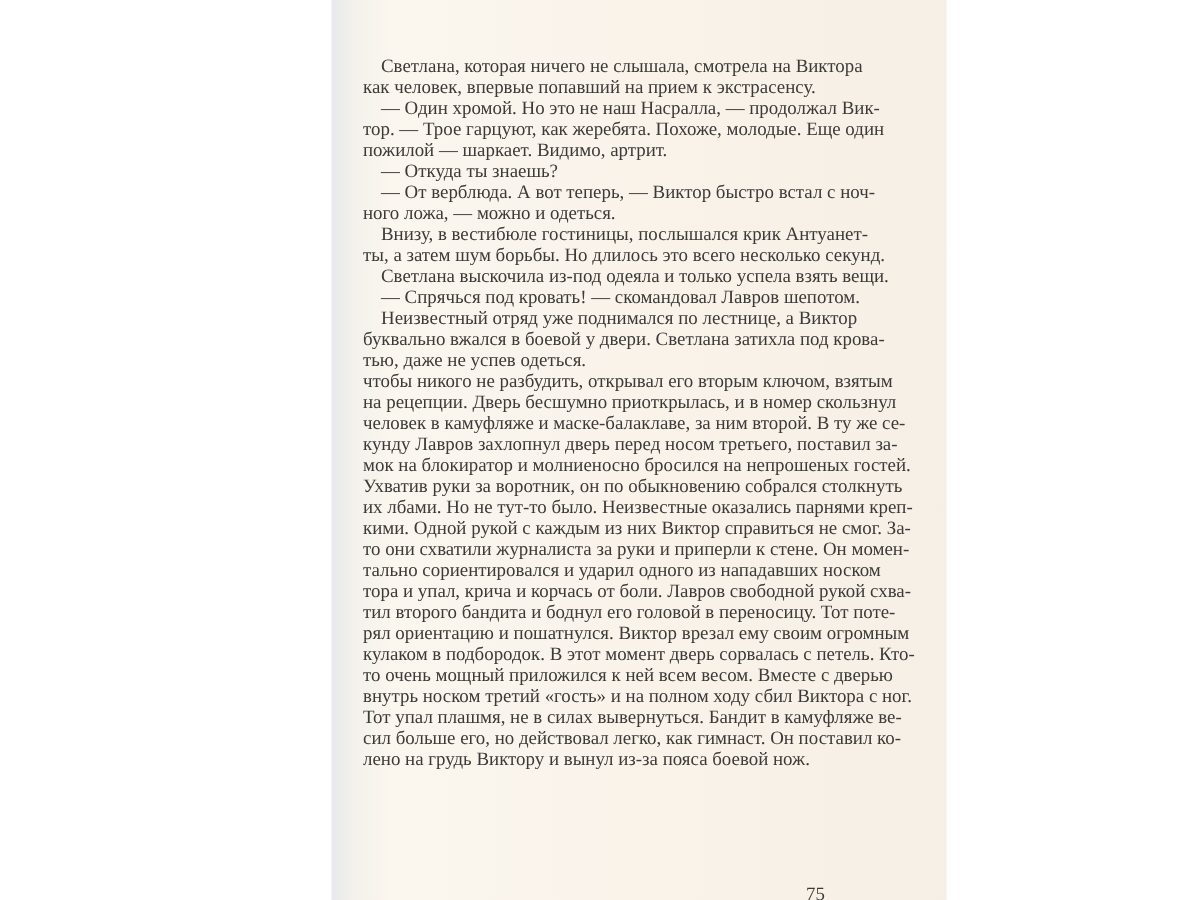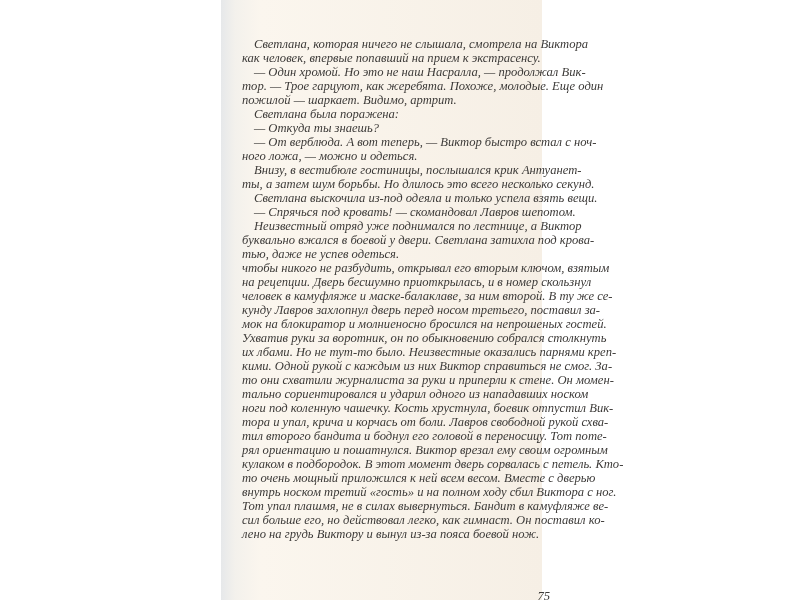--- a/index.html
+++ b/index.html
@@ -1,23 +1,22 @@
 <!DOCTYPE html>
 <html><head>
 <meta charset="utf-8">
 <style>
   html, body { margin: 0; padding: 0; }
   body {
     width: 800px; height: 600px; overflow: hidden;
     background: #ffffff; position: relative;
   }
   .page {
-    position: absolute; left: 221px; top: 0; width: 321px; height: 600px;
+    position: absolute; left: 221px; top: 0; width: 410px; height: 600px;
     background: linear-gradient(to right, #e6e8ea 0px, #f3f1ec 14px, #fbf6ee 40px, #f6efe5 100%);
-    font-style: italic;
   }
   .text {
     position: absolute; left: 21px; top: 37px; width: 308px;
     font-family: "Liberation Serif", serif;
     font-size: 12.6px; line-height: 14px; color: #3c3a38;
   }
   .line {
     display: block; white-space: nowrap; height: 14px;
     text-align: justify; text-align-last: justify;
   }
@@ -32,42 +31,40 @@
 </head>
 <body>
 
 <div class="page">
   <div class="text" id="text-block">
       <span class="line indent">Светлана, которая ничего не слышала, смотрела на Виктора</span>
       <span class="line last">как человек, впервые попавший на прием к экстрасенсу.</span>
       <span class="line indent">— Один хромой. Но это не наш Насралла, — продолжал Вик-</span>
       <span class="line">тор. — Трое гарцуют, как жеребята. Похоже, молодые. Еще один</span>
       <span class="line last">пожилой — шаркает. Видимо, артрит.</span>
-      <span class="line indent last">Светлана была поражена:</span>
       <span class="line indent last">— Откуда ты знаешь?</span>
       <span class="line indent">— От верблюда. А вот теперь, — Виктор быстро встал с ноч-</span>
       <span class="line last">ного ложа, — можно и одеться.</span>
       <span class="line indent">Внизу, в вестибюле гостиницы, послышался крик Антуанет-</span>
       <span class="line last">ты, а затем шум борьбы. Но длилось это всего несколько секунд.</span>
       <span class="line indent last">Светлана выскочила из-под одеяла и только успела взять вещи.</span>
       <span class="line indent last">— Спрячься под кровать! — скомандовал Лавров шепотом.</span>
       <span class="line indent">Неизвестный отряд уже поднимался по лестнице, а Виктор</span>
       <span class="line">буквально вжался в боевой у двери. Светлана затихла под крова-</span>
       <span class="line last">тью, даже не успев одеться.</span>
       <span class="line">чтобы никого не разбудить, открывал его вторым ключом, взятым</span>
       <span class="line">на рецепции. Дверь бесшумно приоткрылась, и в номер скользнул</span>
       <span class="line">человек в камуфляже и маске-балаклаве, за ним второй. В ту же се-</span>
       <span class="line">кунду Лавров захлопнул дверь перед носом третьего, поставил за-</span>
       <span class="line">мок на блокиратор и молниеносно бросился на непрошеных гостей.</span>
       <span class="line">Ухватив руки за воротник, он по обыкновению собрался столкнуть</span>
       <span class="line">их лбами. Но не тут-то было. Неизвестные оказались парнями креп-</span>
       <span class="line">кими. Одной рукой с каждым из них Виктор справиться не смог. За-</span>
       <span class="line">то они схватили журналиста за руки и приперли к стене. Он момен-</span>
       <span class="line">тально сориентировался и ударил одного из нападавших носком</span>
-      <span class="line">ноги под коленную чашечку. Кость хрустнула, боевик отпустил Вик-</span>
       <span class="line">тора и упал, крича и корчась от боли. Лавров свободной рукой схва-</span>
       <span class="line">тил второго бандита и боднул его головой в переносицу. Тот поте-</span>
       <span class="line">рял ориентацию и пошатнулся. Виктор врезал ему своим огромным</span>
       <span class="line">кулаком в подбородок. В этот момент дверь сорвалась с петель. Кто-</span>
       <span class="line">то очень мощный приложился к ней всем весом. Вместе с дверью</span>
       <span class="line">внутрь носком третий «гость» и на полном ходу сбил Виктора с ног.</span>
       <span class="line">Тот упал плашмя, не в силах вывернуться. Бандит в камуфляже ве-</span>
       <span class="line">сил больше его, но действовал легко, как гимнаст. Он поставил ко-</span>
       <span class="line last">лено на грудь Виктору и вынул из-за пояса боевой нож.</span>
     </div>

